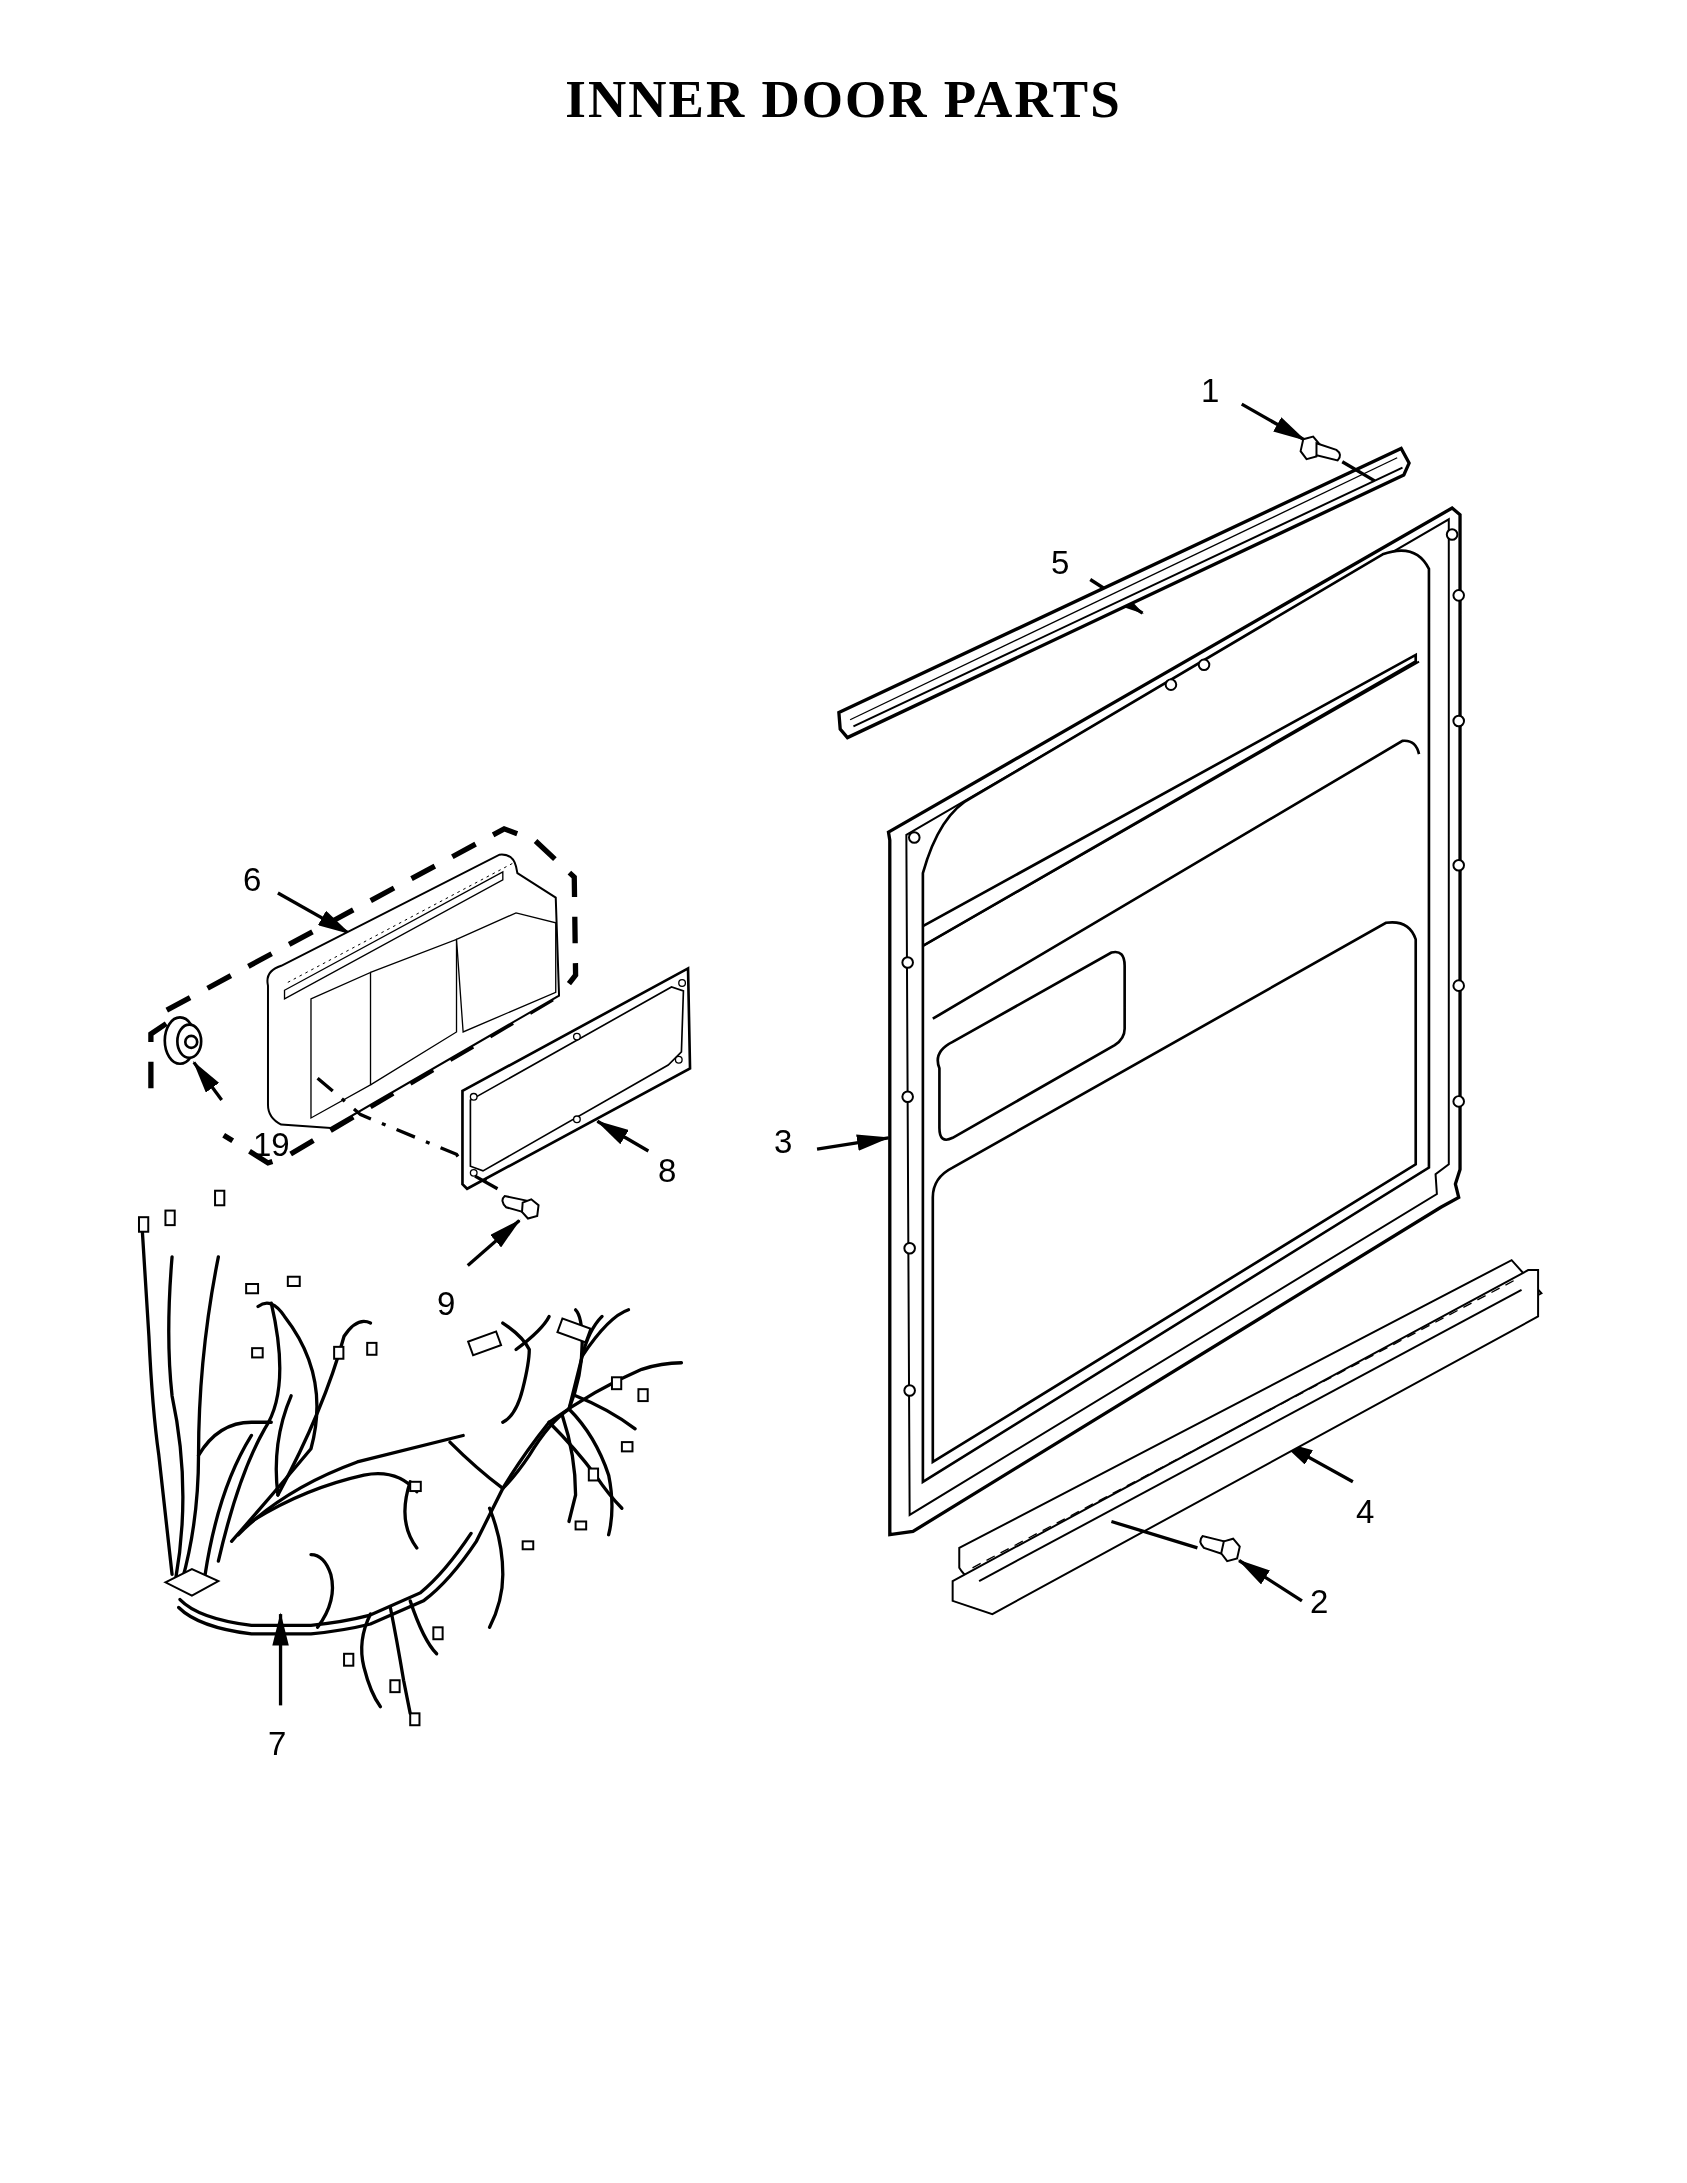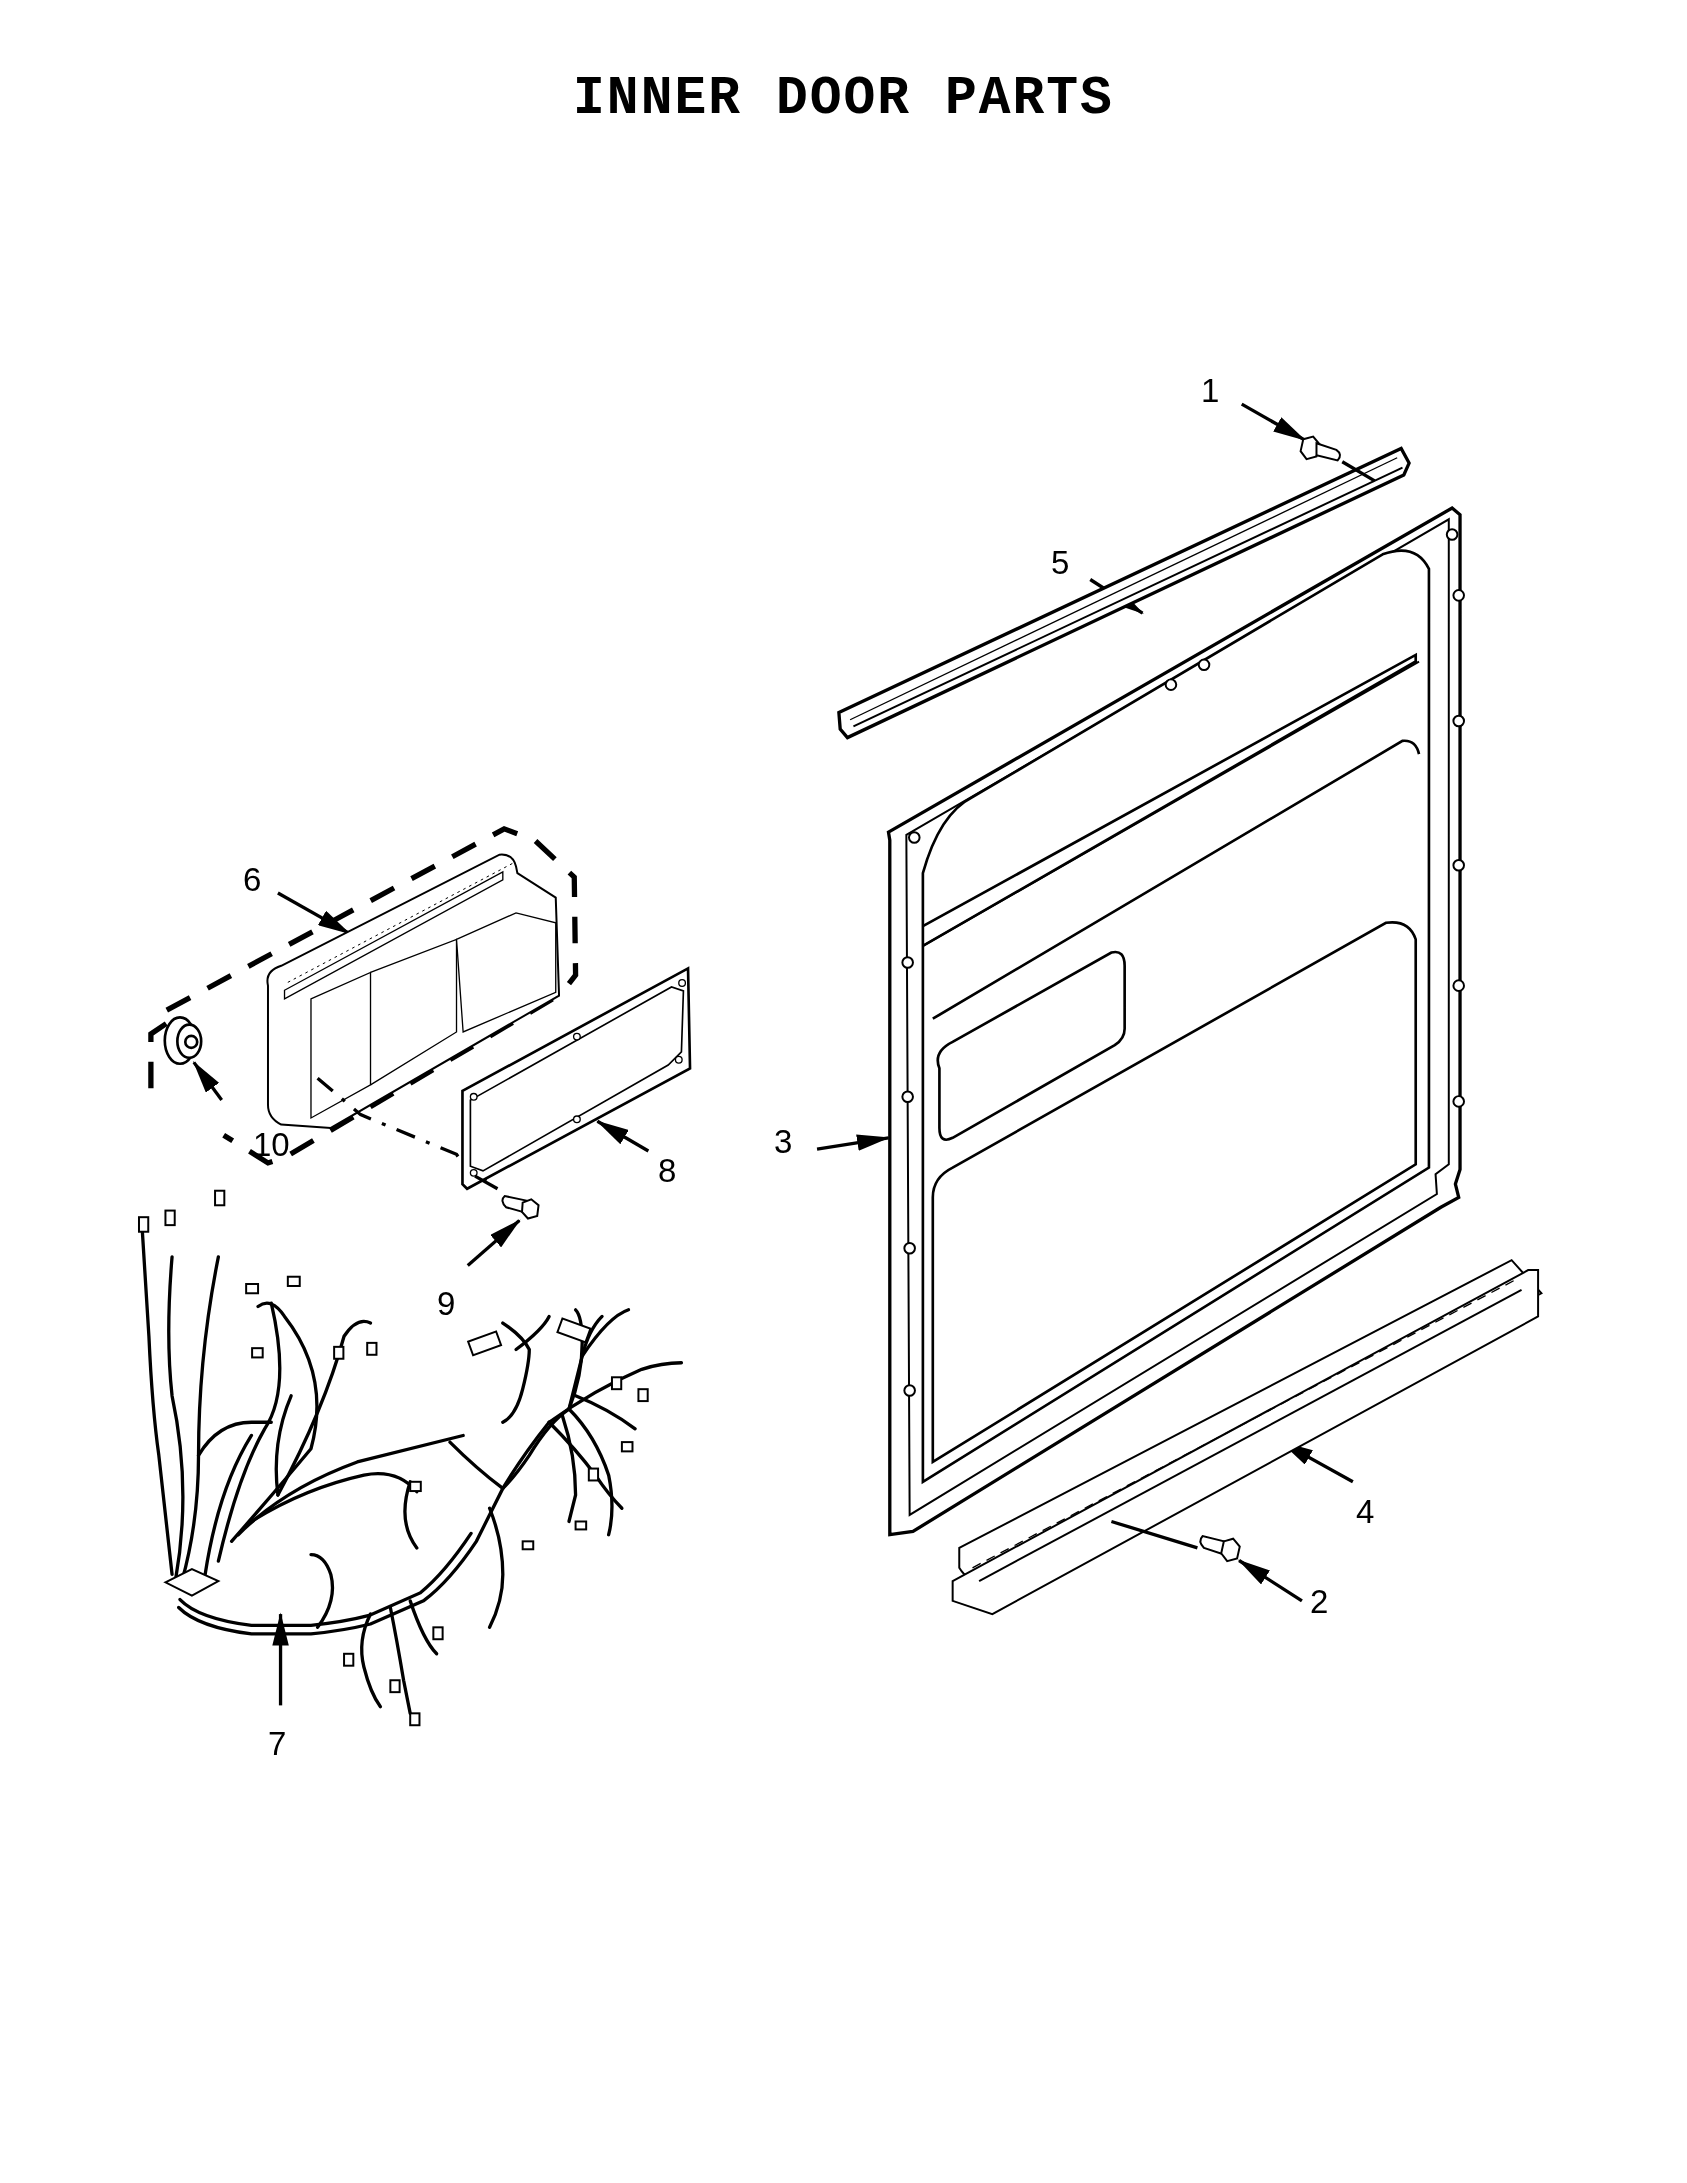--- a/index.html
+++ b/index.html
@@ -1,17 +1,17 @@
 <!DOCTYPE html>
 <html style="font-size:10.6px"><head>
 <meta charset="utf-8">
 <style>
   html, body { margin: 0; padding: 0; background: #ffffff; }
   body { width: 1687px; height: 2183px; position: relative; overflow: hidden; font-family: "Liberation Sans", sans-serif; color: #000; }
-  .title { position: absolute; left: 0; top: 69px; width: 1687px; text-align: center; font-family: Liberation Mono, monospace; font-weight: bold; font-size: 53px; letter-spacing: 2px; }
+  .title { position: absolute; left: 0; top: 69px; width: 1687px; text-align: center; font-family: Liberation Serif, serif; font-weight: bold; font-size: 53px; letter-spacing: 2px; }
   .callout { position: absolute; font-family: "Liberation Sans", sans-serif; font-size: 33px; line-height: 1; }
   svg.art { position: absolute; left: 0; top: 0; }
 </style>
 </head>
 <body>
 
 <div class="title">INNER DOOR PARTS</div>
 
 <svg class="art" width="1687" height="2183" viewBox="0 0 2550 3300">
   <defs>
@@ -179,14 +179,14 @@
 
 <div class="callout" style="left:1201px; top:374px;">1</div>
 <div class="callout" style="left:1310px; top:1585px;">2</div>
 <div class="callout" style="left:774px; top:1125px;">3</div>
 <div class="callout" style="left:1356px; top:1495px;">4</div>
 <div class="callout" style="left:1051px; top:546px;">5</div>
 <div class="callout" style="left:243px; top:863px;">6</div>
 <div class="callout" style="left:268px; top:1727px;">7</div>
 <div class="callout" style="left:658px; top:1154px;">8</div>
 <div class="callout" style="left:437px; top:1287px;">9</div>
-<div class="callout" style="left:253px; top:1128px;">10</div>
+<div class="callout" style="left:253px; top:1128px;">19</div>
 
 
 </body></html>

